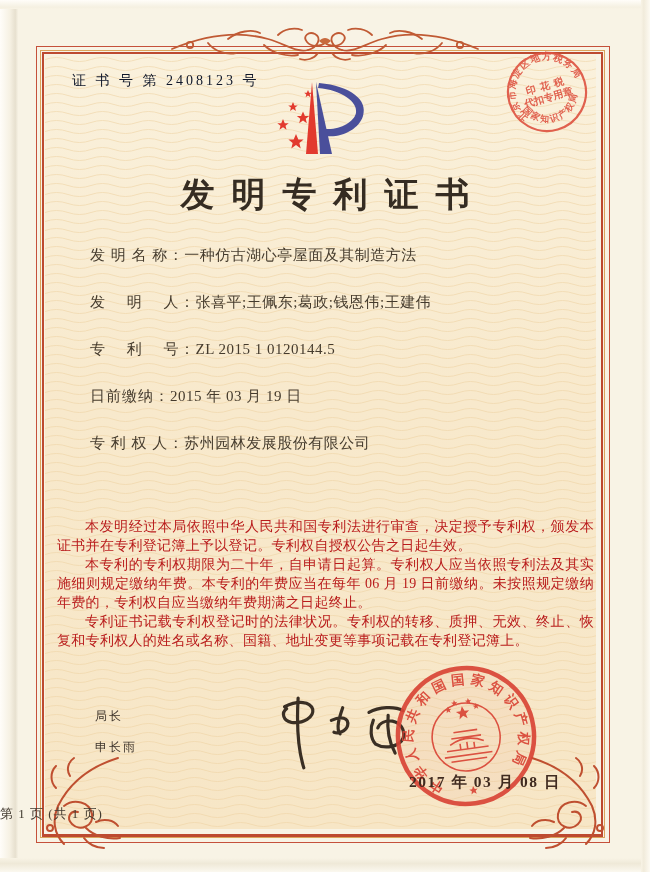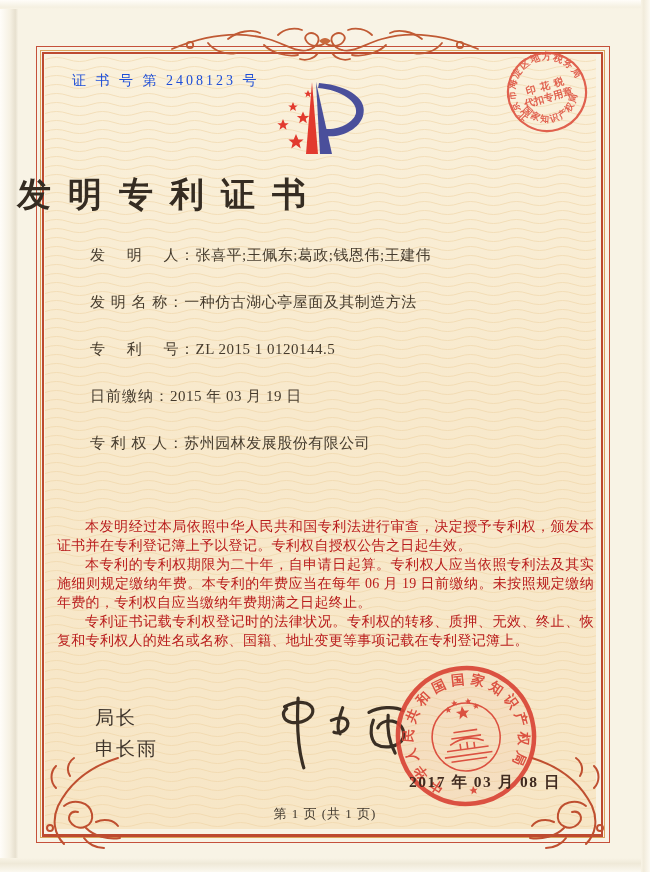--- a/index.html
+++ b/index.html
@@ -25,49 +25,49 @@
   .frame-gold{position:absolute;left:40px;top:50px;width:563px;height:786px;
     border:1px solid #dba45c;}
   .frame-inner{position:absolute;left:42px;top:52px;width:557px;height:780px;
     border:2px solid #bd4a30;border-bottom-width:3px;}
 
   .guilloche{position:absolute;left:45px;top:55px;z-index:1;}
 
   .ornament{position:absolute;z-index:4;}
 
   .cert-no{position:absolute;left:72px;top:72px;z-index:5;
-    font-size:14px;letter-spacing:3px;color:#1d4ed8;}
+    font-size:14px;letter-spacing:3px;color:#0f172a;}
   .logo{position:absolute;left:256px;top:80px;z-index:5;}
   .title{position:absolute;left:0;top:172px;width:100%;z-index:5;
-    text-align:left;font-size:34px;font-weight:700;color:#352c22;
+    text-align:center;font-size:34px;font-weight:700;color:#352c22;
     letter-spacing:17px;text-indent:17px;}
 
   .fields{position:absolute;left:90px;top:242px;width:480px;z-index:5;}
   .field-row{font-size:15px;line-height:26px;margin-bottom:21px;
     color:#453b2d;white-space:nowrap;}
   .field-row .lbl{letter-spacing:1px;}
   .field-row .val{letter-spacing:0.5px;}
 
   .paragraphs{position:absolute;left:57px;top:517px;width:537px;z-index:5;
     font-size:14px;line-height:19px;color:#b91c1c;letter-spacing:0.3px;
     text-align:justify;}
   .paragraphs p{margin:0;text-indent:2em;}
 
   .signer{position:absolute;left:95px;top:702px;z-index:5;
-    font-size:19px;color:#3d332a;letter-spacing:2px;line-height:31px;}
+    font-size:12px;color:#3d332a;letter-spacing:2px;line-height:31px;font-family:Liberation Mono, monospace;}
   .signature{position:absolute;left:258px;top:688px;z-index:6;}
 
   .big-seal{position:absolute;left:393px;top:663px;z-index:7;opacity:0.92;}
   .seal-date{position:absolute;left:409px;top:772px;z-index:8;
     font-size:15.5px;font-weight:700;letter-spacing:1.5px;color:#402b20;}
 
   .tax-stamp{position:absolute;left:505px;top:50px;z-index:7;opacity:0.9;}
 
   .footer{position:absolute;left:0;top:805px;width:100%;z-index:5;
-    text-align:center;font-size:13px;color:#423a30;letter-spacing:1px;}
+    text-align:left;font-size:13px;color:#423a30;letter-spacing:1px;}
 </style>
 </head>
 <body>
 
 <div class="photo">
 
   <div class="edge edge-left"></div>
   <div class="edge edge-top"></div>
   <div class="edge edge-bottom"></div>
   <div class="edge edge-right"></div>
@@ -145,24 +145,24 @@
     <use href="#star" transform="translate(37,27) scale(5)" fill="#e23a2e"></use>
     <use href="#star" transform="translate(47,38) scale(6.5)" fill="#e23a2e"></use>
     <use href="#star" transform="translate(27,45) scale(6)" fill="#e23a2e"></use>
     <use href="#star" transform="translate(40,62) scale(8)" fill="#e23a2e"></use>
   </svg>
 
   <div class="title">发明专利证书</div>
 
   <div class="fields">
     <div class="field-row">
+      <span class="lbl">发 明 名 称：</span><span class="val">一种仿古湖心亭屋面及其制造方法</span>
+    </div>
+    <div class="field-row">
       <span class="lbl">发　 明　 人：</span><span class="val">张喜平;王佩东;葛政;钱恩伟;王建伟</span>
-    </div>
-    <div class="field-row">
-      <span class="lbl">发 明 名 称：</span><span class="val">一种仿古湖心亭屋面及其制造方法</span>
     </div>
     <div class="field-row">
       <span class="lbl">专　 利　 号：</span><span class="val">ZL 2015 1 0120144.5</span>
     </div>
     <div class="field-row">
       <span class="lbl">日前缴纳：</span><span class="val">2015 年 03 月 19 日</span>
     </div>
     <div class="field-row">
       <span class="lbl">专 利 权 人：</span><span class="val">苏州园林发展股份有限公司</span>
     </div>

